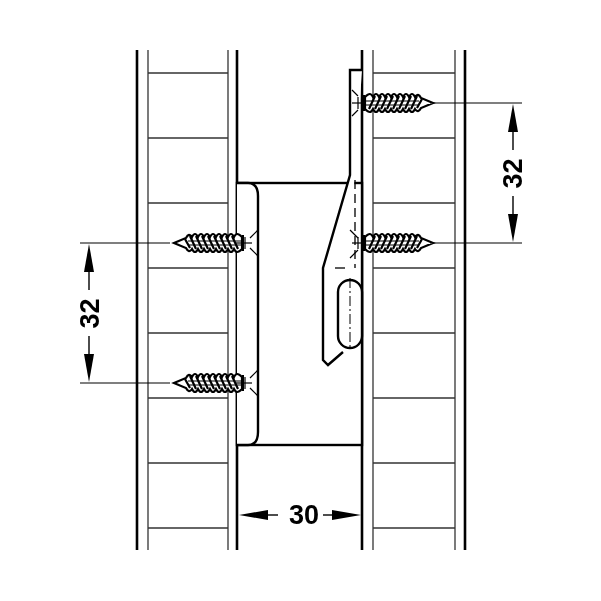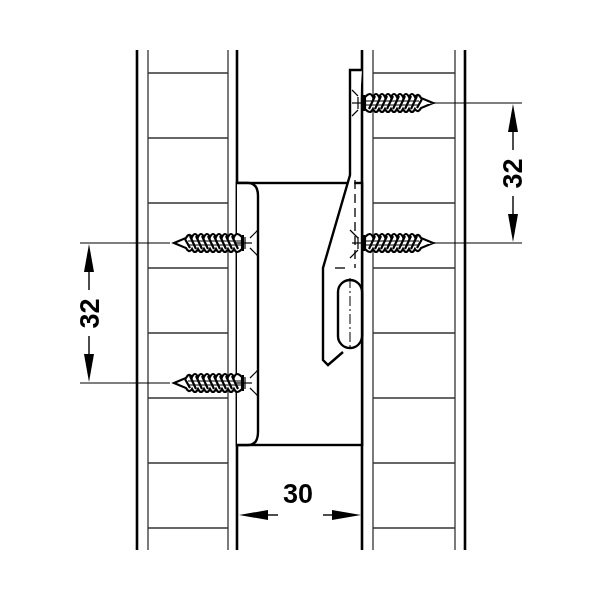--- a/index.html
+++ b/index.html
@@ -130,14 +130,14 @@
   <g>
     <line x1="266" y1="515" x2="278" y2="515" stroke="#000" stroke-width="1.4"></line>
     <line x1="323" y1="515" x2="335" y2="515" stroke="#000" stroke-width="1.4"></line>
     <path d="M239,515 L268,510 L268,520 Z" fill="#000"></path>
     <path d="M361,515 L332,510 L332,520 Z" fill="#000"></path>
   </g>
 </svg>
 
 <div class="dim-label rot" style="left:75px; top:300px; width:30px; text-align:center;">32</div>
 <div class="dim-label rot" style="left:498px; top:160px; width:30px; text-align:center;">32</div>
-<div class="dim-label" style="left:283px; top:481px; width:36px; text-align:left;">30</div>
+<div class="dim-label" style="left:283px; top:502px; width:36px; text-align:right;">30</div>
 </div>
 
 </body></html>

